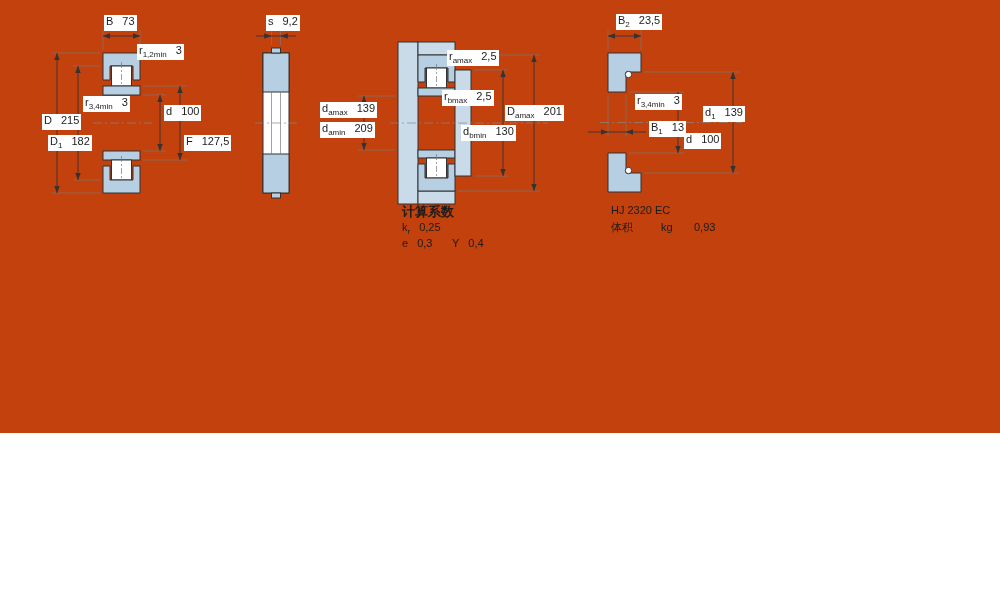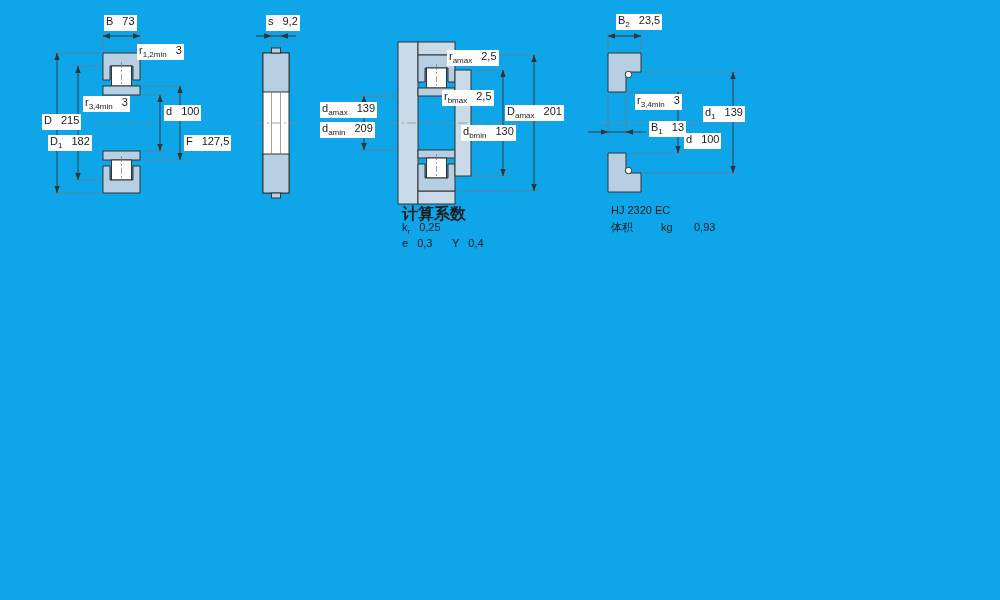--- a/index.html
+++ b/index.html
@@ -1,23 +1,23 @@
 <!DOCTYPE html>
 <html><head>
 <meta charset="utf-8">
 <style>
   html,body{margin:0;padding:0;background:#ffffff;}
   body{font-family:"Liberation Sans", sans-serif;color:#1c1c1c;}
-  .page{position:relative;width:1000px;height:600px;background:#0ea5e9;overflow:hidden;}
+  .page{position:relative;width:1000px;height:433px;background:#c2410c;overflow:hidden;}
   svg.art{position:absolute;left:0;top:0;}
   .dim,.txt{position:absolute;white-space:nowrap;font-size:11px;line-height:1.25;}
   .dim{background:#ffffff;padding:0 2px;}
   .dim sub{font-size:8px;}
   .dim .v{margin-left:9px;}
-  .bold{font-weight:bold;font-size:16px;}
+  .bold{font-weight:bold;font-size:13px;}
   .part{stroke:#333333;stroke-width:1;}
   .ext{stroke:#7a7a7a;stroke-width:0.7;fill:none;}
   .dimln{stroke:#333333;stroke-width:0.9;fill:none;}
   .cline{stroke:#888888;stroke-width:0.7;fill:none;stroke-dasharray:9 3 2 3;}
   .raxis{stroke:#777777;stroke-width:0.7;fill:none;stroke-dasharray:6 2 2 2;}
 </style>
 </head>
 <body>
 
 <div class="page">

